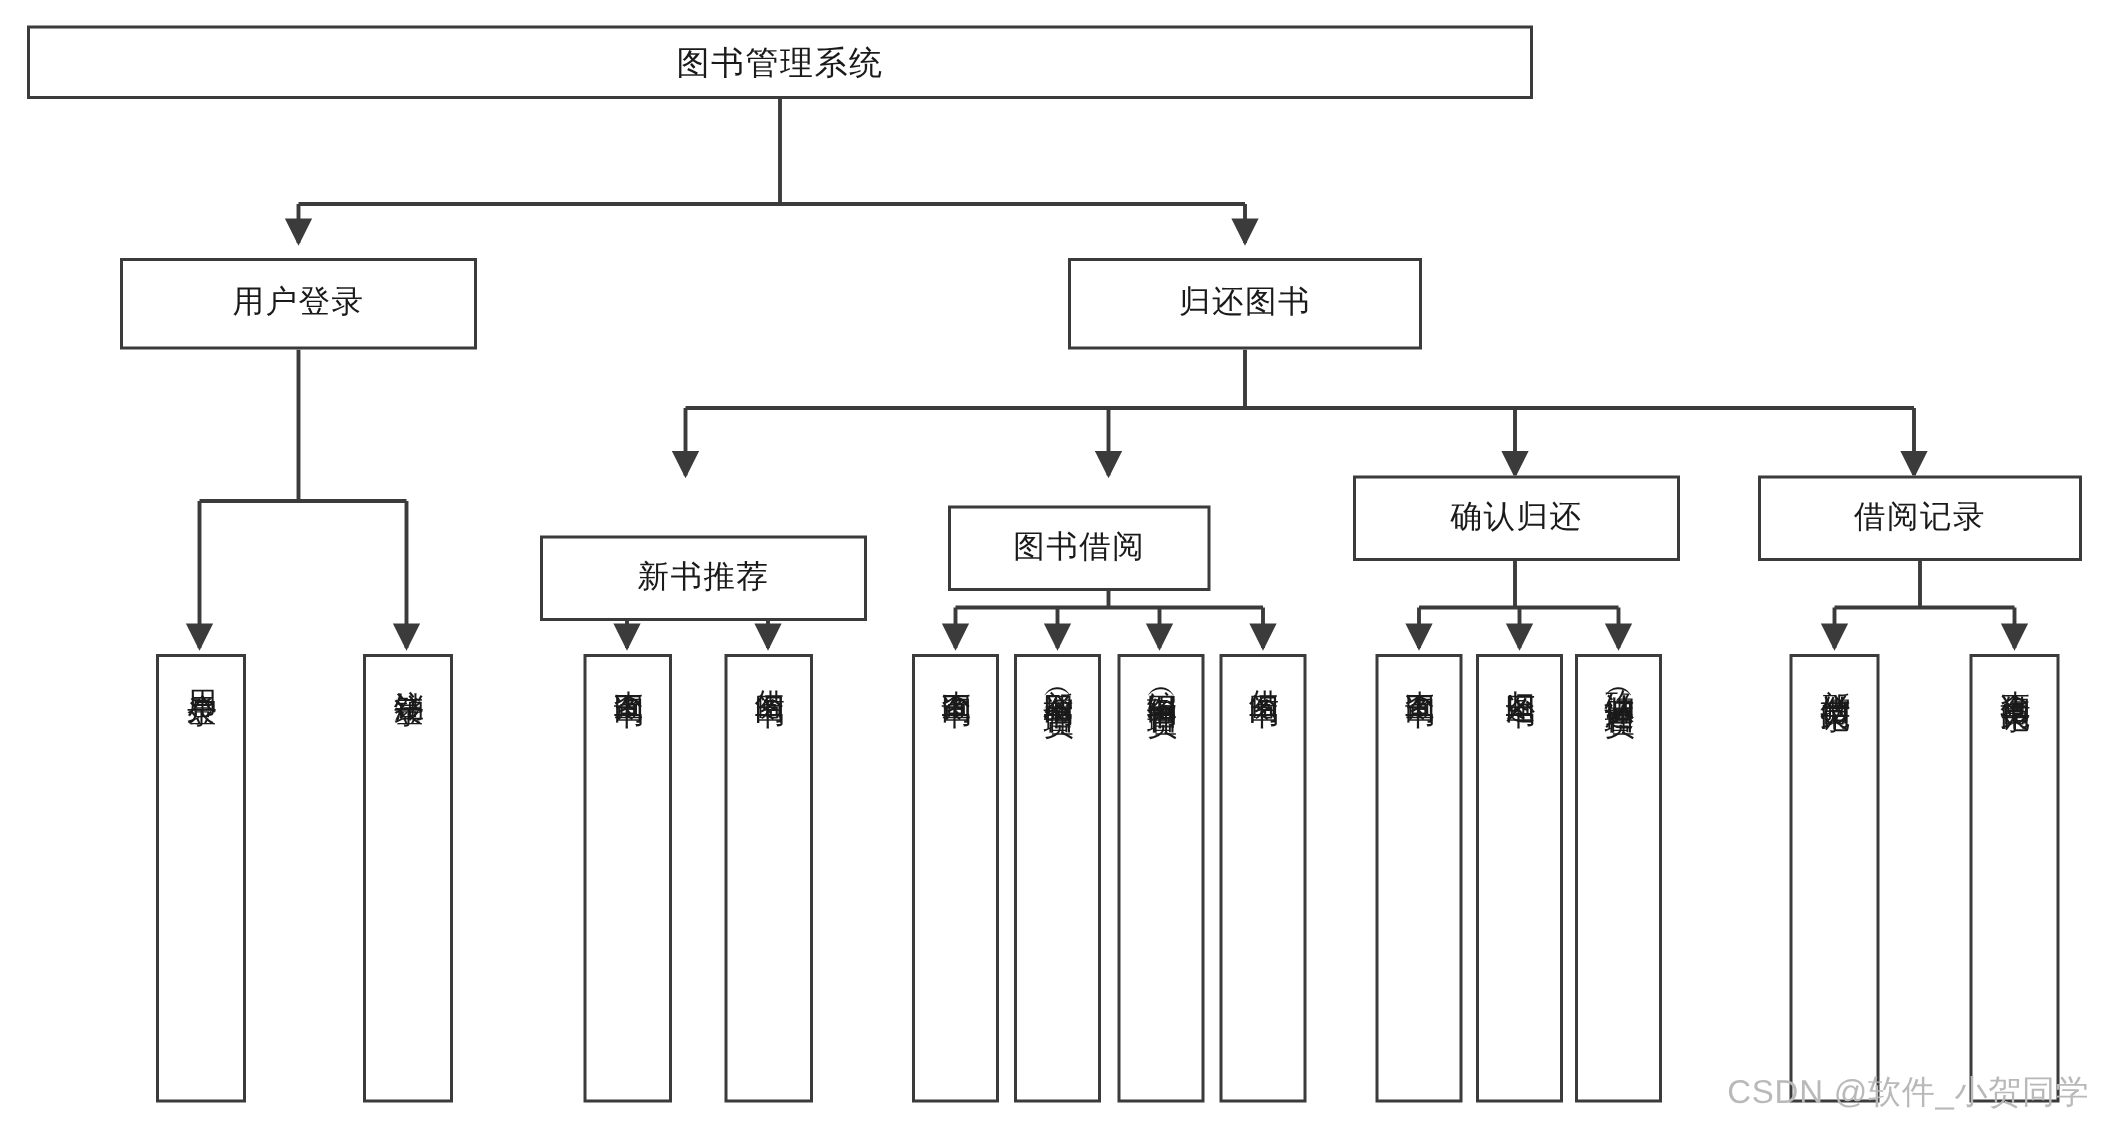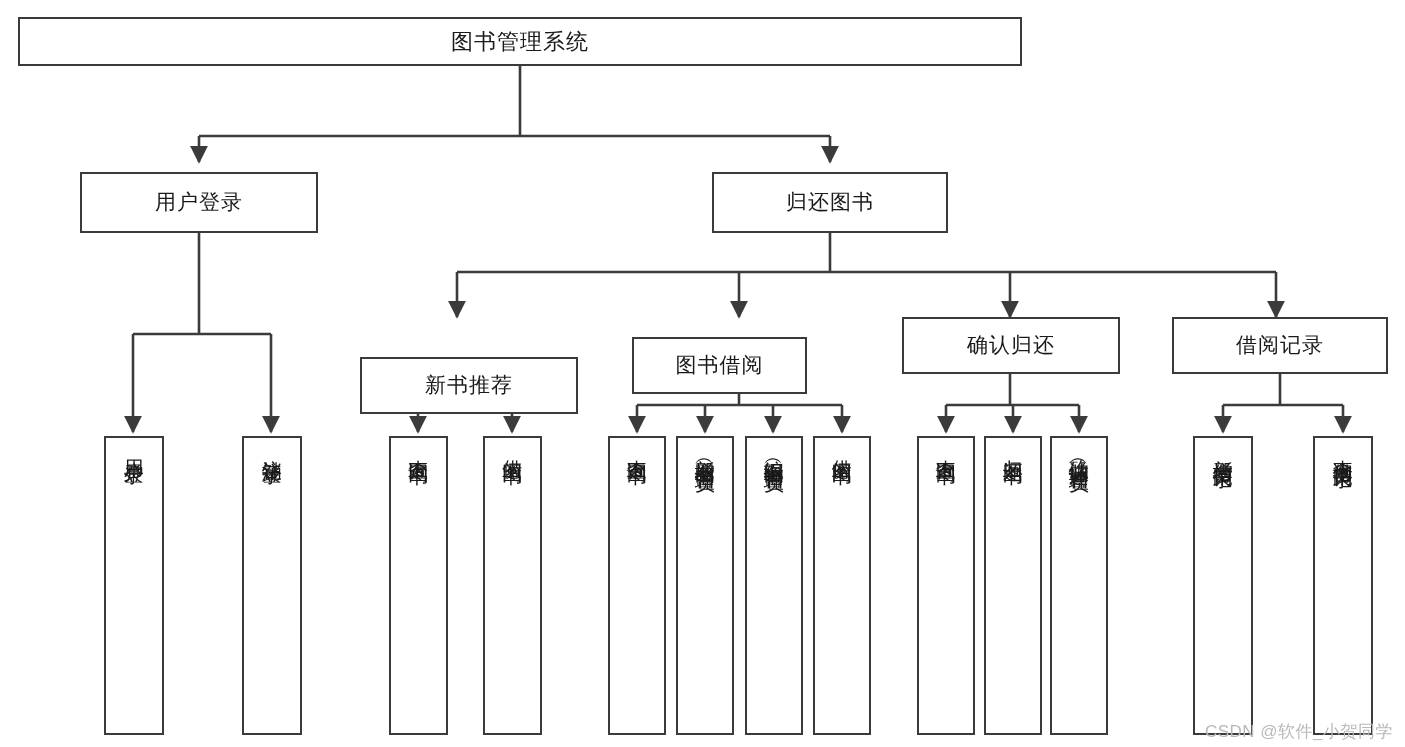--- a/index.html
+++ b/index.html
@@ -56,21 +56,21 @@
     left: 0;
     top: 0;
     width: 1405px;
     height: 747px;
     pointer-events: none;
   }
   .watermark {
     position: absolute;
     right: 12px;
     bottom: 4px;
-    font-size: 17px;
+    font-size: 22px;
     color: #b9b9b9;
     letter-spacing: 0.5px;
     white-space: nowrap;
   }
 </style>
 </head>
 <body>
 
 <div id="canvas">
 

